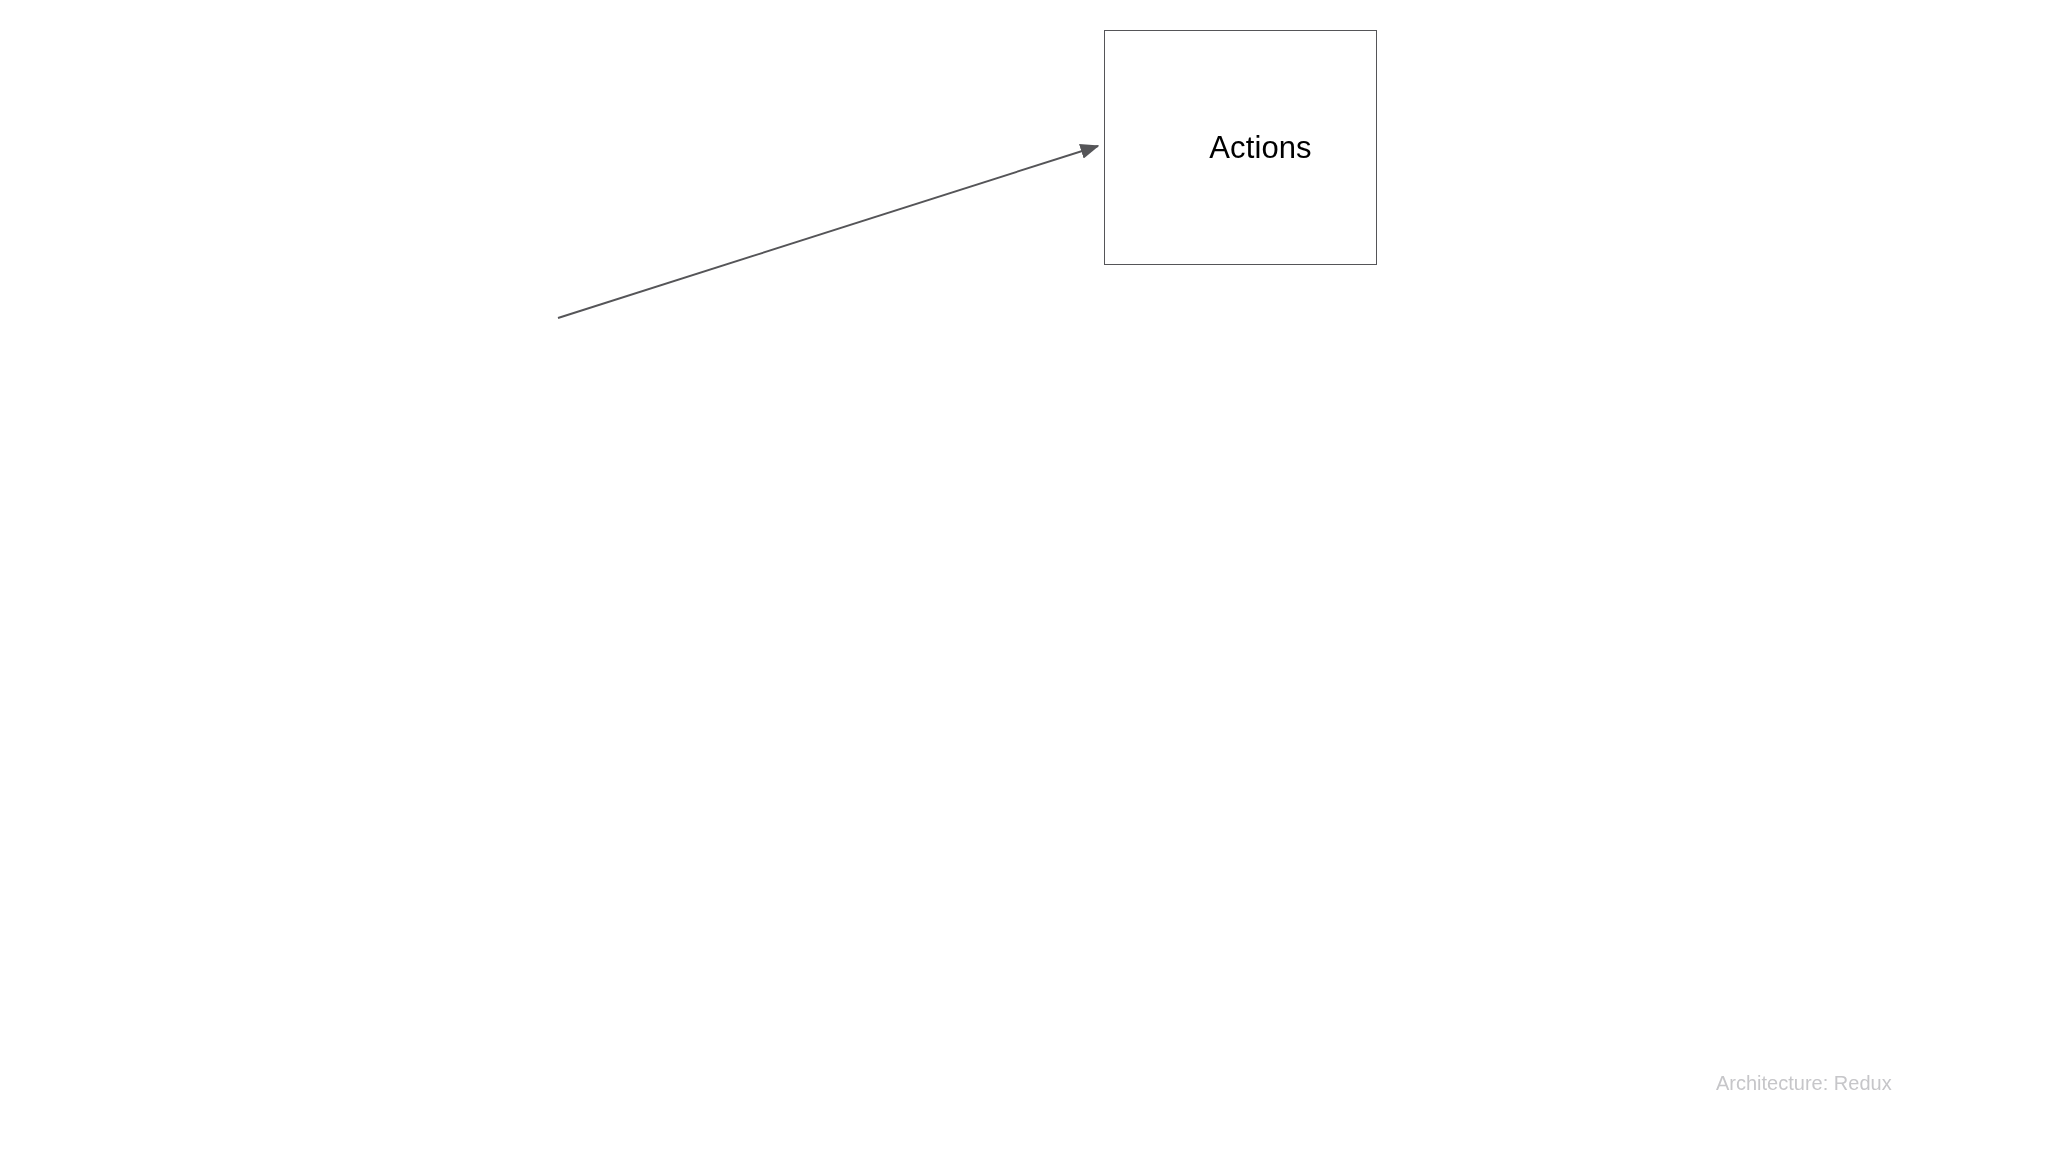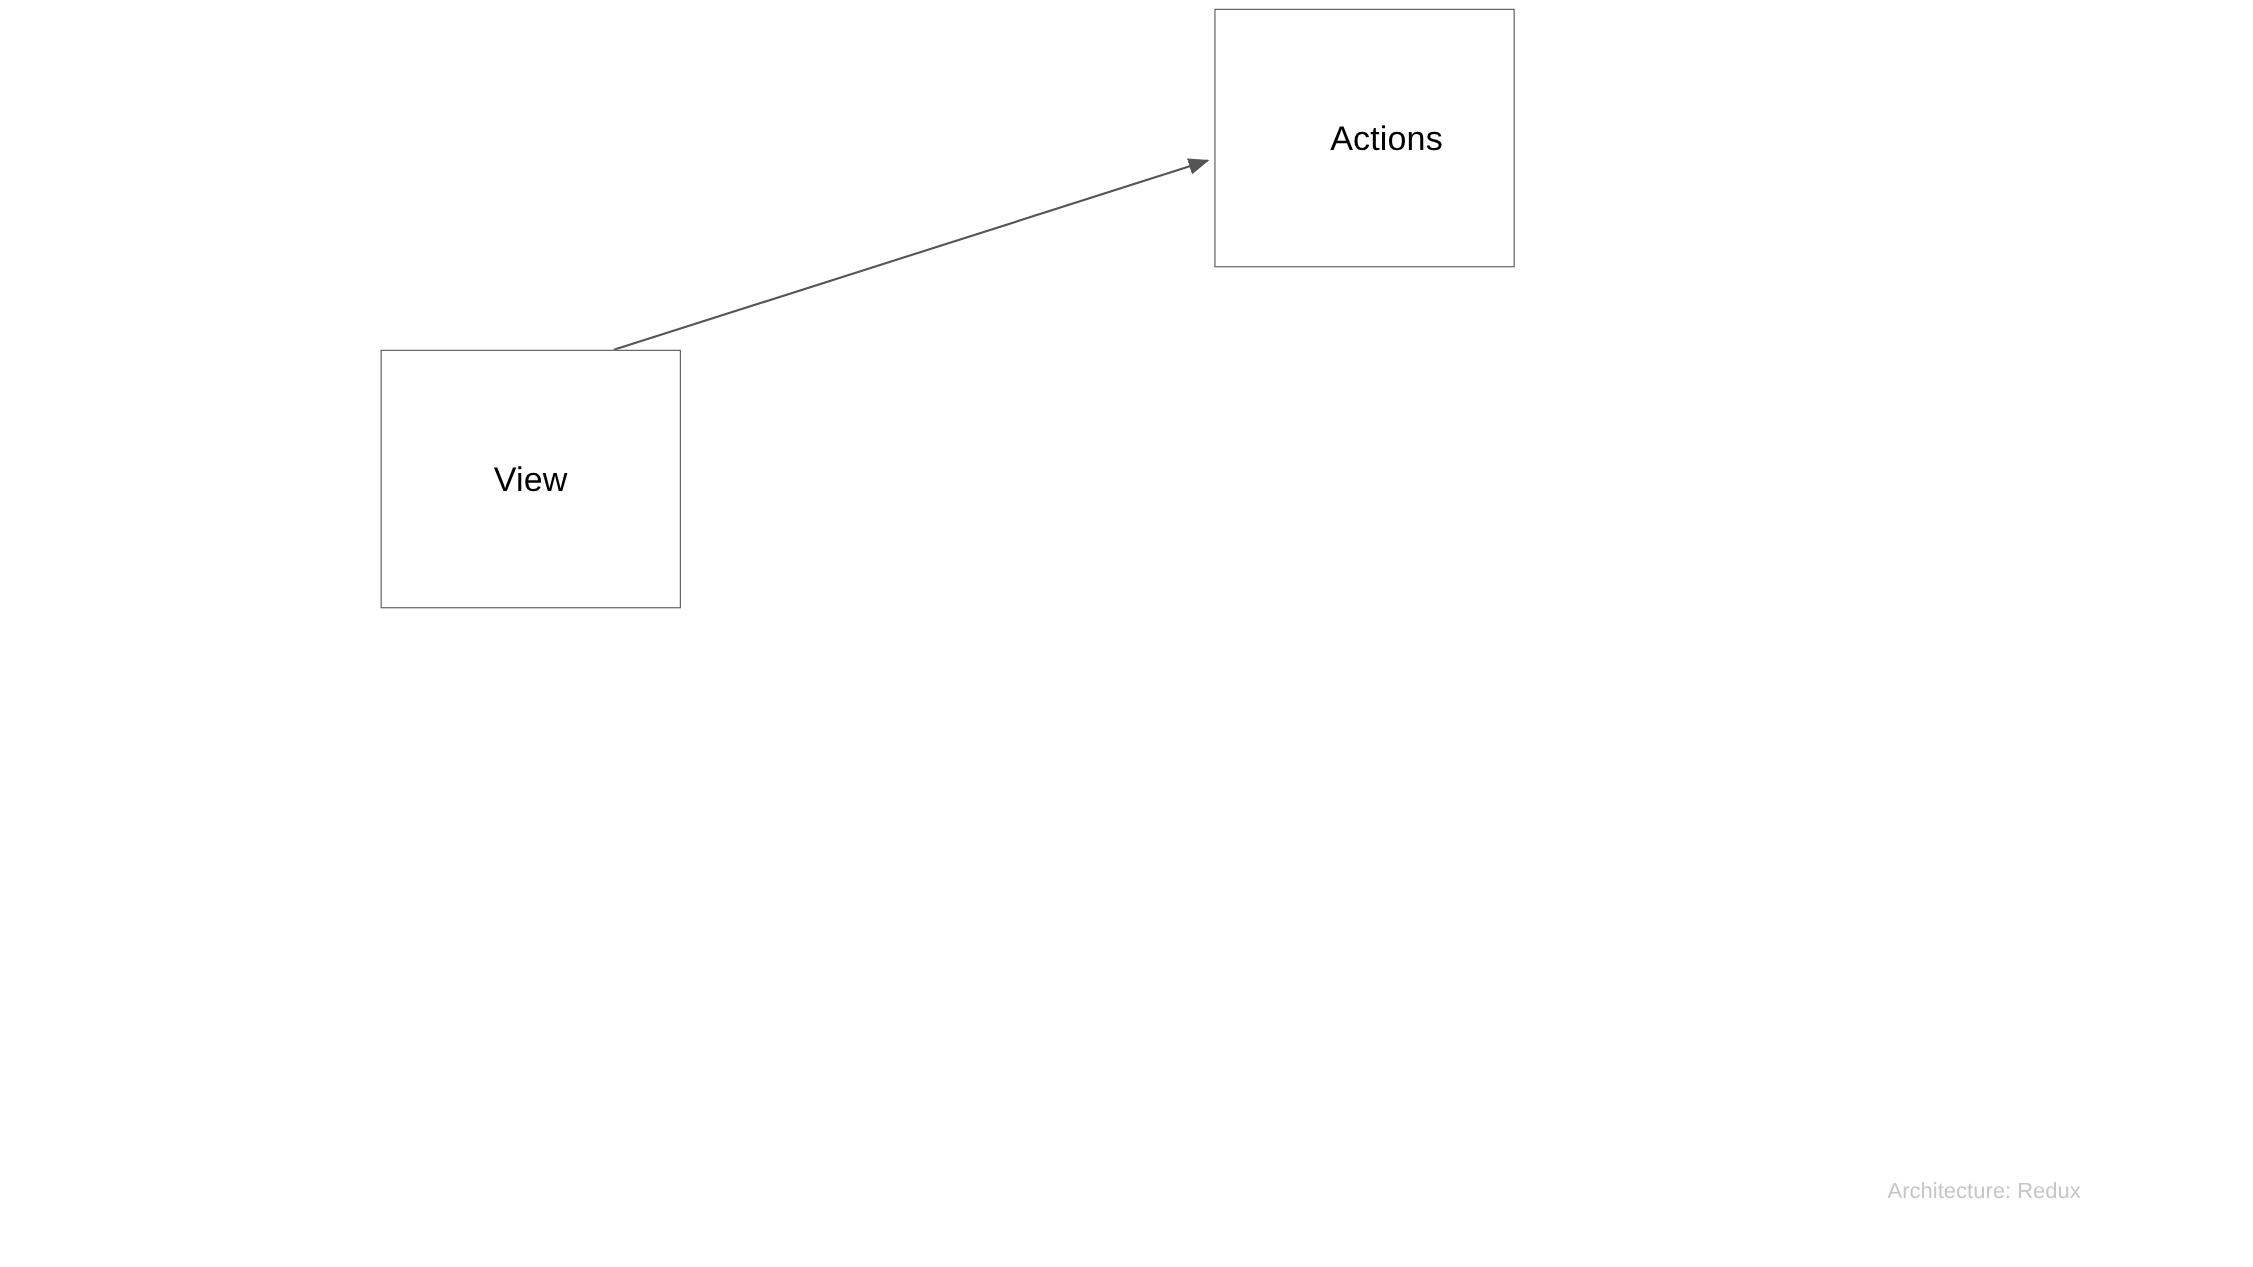--- a/index.html
+++ b/index.html
@@ -39,21 +39,21 @@
   .node-label {
     font-family: "Liberation Sans", sans-serif;
     font-size: 31px;
     line-height: 1;
     color: #000000;
     letter-spacing: 0.1px;
     white-space: nowrap;
   }
   #node-actions {
     left: 1104px;
-    top: 8px;
+    top: 30px;
     width: 273px;
     height: 235px;
     padding-left: 40px;
   }
   #node-view {
     left: 346px;
     top: 318px;
     width: 273px;
     height: 235px;
   }
@@ -79,19 +79,16 @@
         <path d="M 0 0 L 10 4 L 0 8 z" fill="#555558"></path>
       </marker>
     </defs>
     <line x1="558" y1="318" x2="1098" y2="146" stroke="#555558" stroke-width="1.9" marker-end="url(#arrowhead)"></line>
   </svg>
 
   <div class="node" id="node-actions">
     <span class="node-label">Actions</span>
   </div>
 
-  <div class="node" id="node-view">
-    <span class="node-label">View</span>
-  </div>
 
   <div class="caption">Architecture: Redux</div>
 
 </div>
 
 </body></html>

